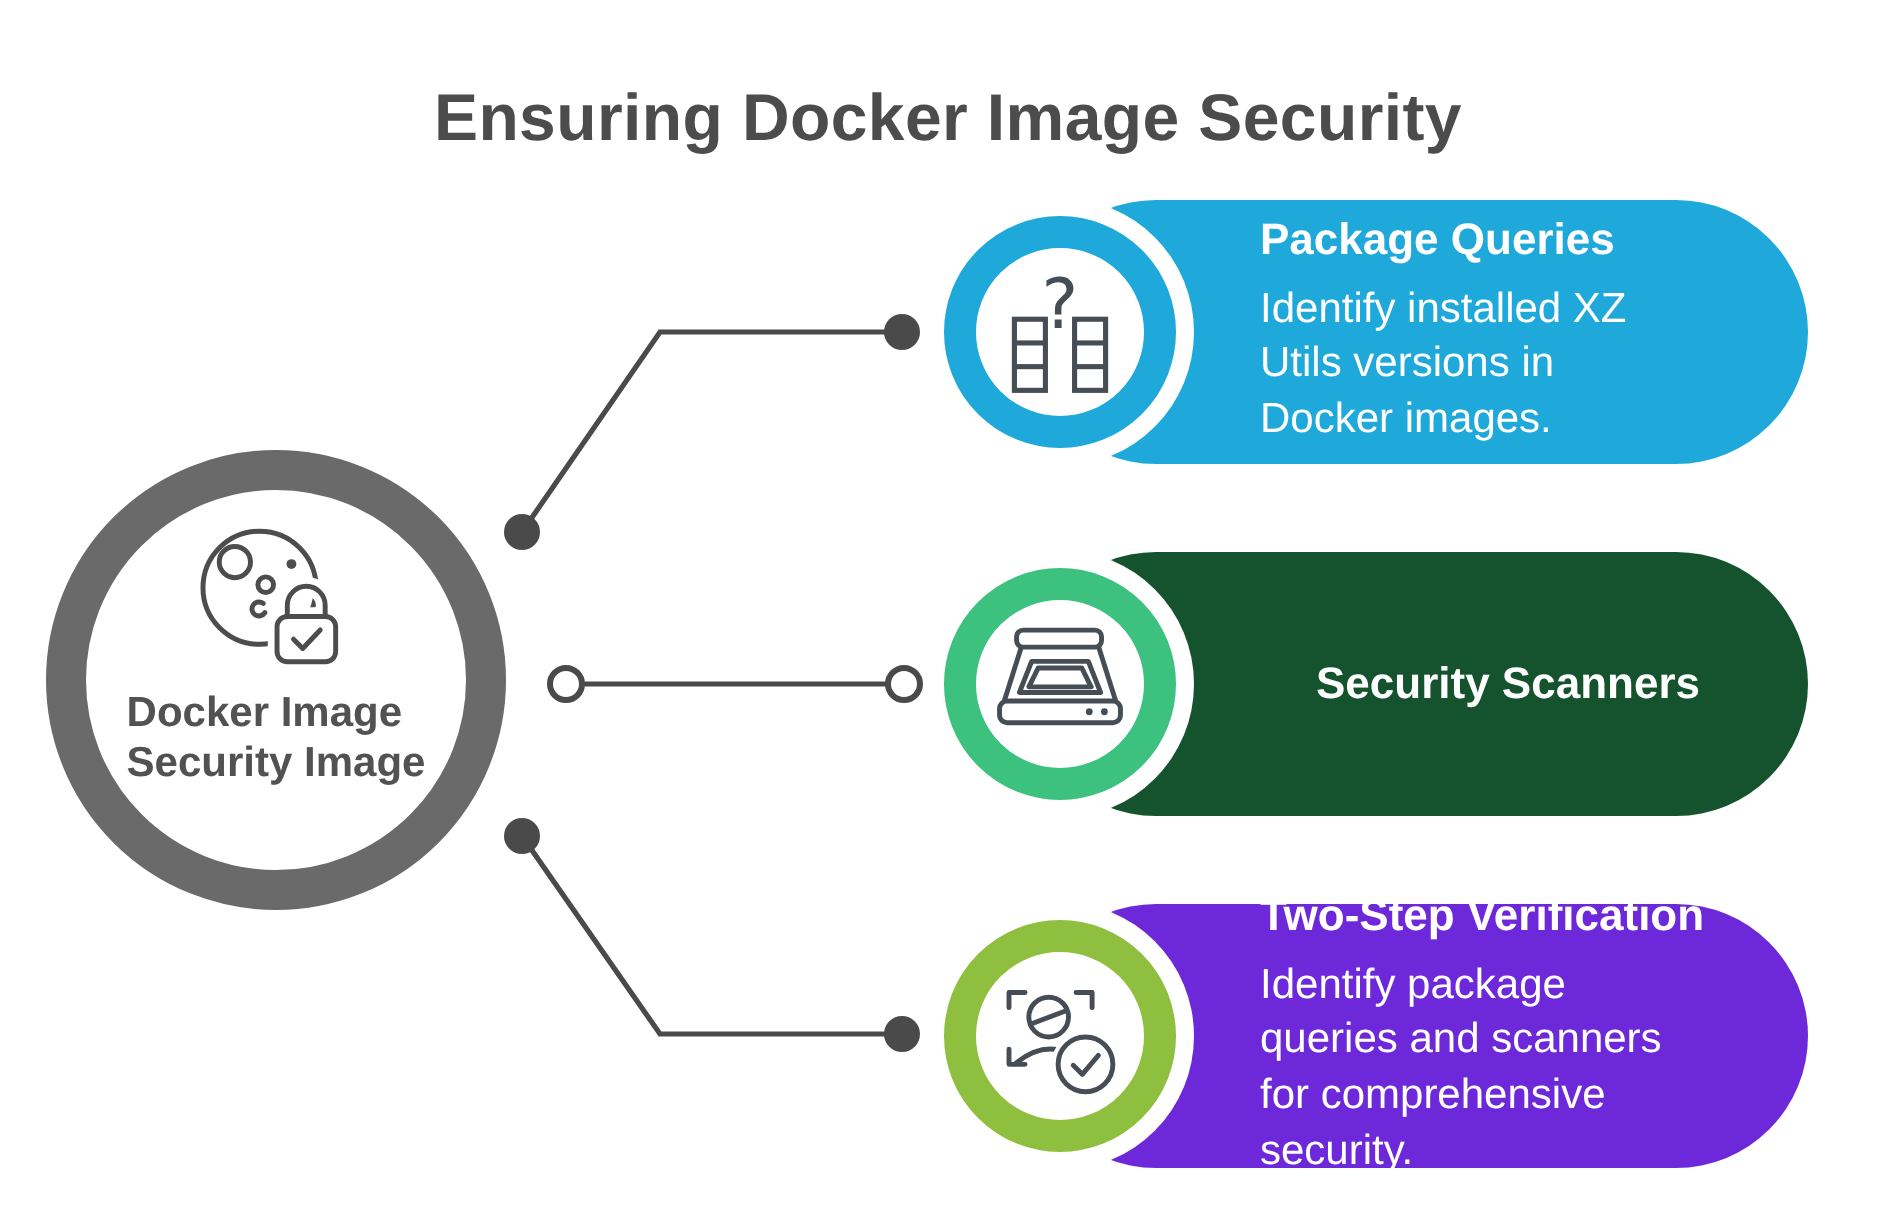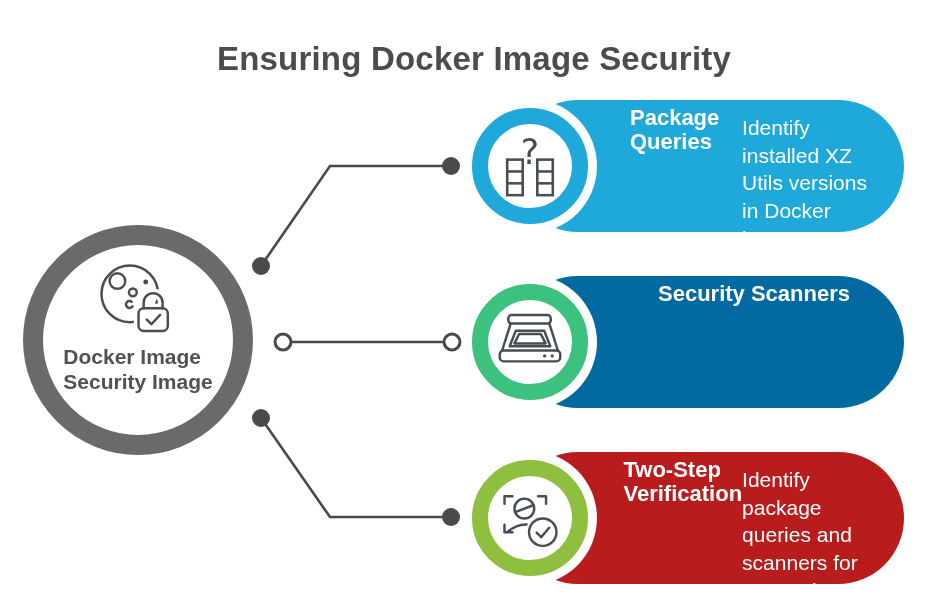--- a/index.html
+++ b/index.html
@@ -25,21 +25,21 @@
     padding-top:17px;
   }
   .hub-label{
     margin-top:11px;text-align:left;font-size:21px;font-weight:bold;
     color:#525252;line-height:1.18;
   }
   
   .card{
     position:absolute;left:512px;width:392px;height:132px;
     border-radius:66px;z-index:2;box-sizing:border-box;
-    display:flex;flex-direction:row;justify-content:center;
+    display:flex;flex-direction:column;justify-content:center;
     padding:6px 26px 6px 118px;color:#fff;
   }
   .card-title{font-size:22px;font-weight:bold;line-height:1.1;}
   .card-desc{margin-top:8px;font-size:21px;line-height:1.32;width:215px;}
   .card-1{top:100px;}
   .card-2{top:276px;}
   .card-3{top:452px;}
 
   
   .badge{
@@ -113,39 +113,39 @@
         <line x1="9" y1="42" x2="26" y2="42"></line>
         <line x1="9" y1="55" x2="26" y2="55"></line>
         <rect x="42" y="29" width="17" height="39"></rect>
         <line x1="42" y1="42" x2="59" y2="42"></line>
         <line x1="42" y1="55" x2="59" y2="55"></line>
       </g>
       <text x="34" y="34" font-size="38" text-anchor="middle" fill="#474d54" font-family="DejaVu Sans, sans-serif">?</text>
     </svg>
   </div>
 
-  <div class="card card-2" style="background-color: #0369a1;">
+  <div class="card card-2" style="background-color: #14532d; text-align: center;">
     <div class="card-title">Security Scanners</div>
   </div>
   <div class="badge badge-2" style="border-color: rgb(61, 193, 126);">
     <svg width="68" height="60" viewBox="0 0 72 62">
       <g fill="none" stroke="#474d54" stroke-width="2.6" stroke-linejoin="round">
         <rect x="13" y="2.5" width="45" height="9" rx="3.5"></rect>
         <path d="M6.5,40 L15.5,11.5"></path>
         <path d="M65.5,40 L56.5,11.5"></path>
         <path d="M14.5,35.5 L21,19 H51 L57.5,35.5 Z"></path>
         <path d="M19.5,32.5 L24.5,22.5 H47.5 L52.5,32.5 Z"></path>
         <rect x="4" y="40" width="64" height="11.5" rx="4"></rect>
       </g>
       <circle cx="51.5" cy="45.7" r="1.8" fill="#474d54"></circle>
       <circle cx="59.5" cy="45.7" r="1.8" fill="#474d54"></circle>
     </svg>
   </div>
 
-  <div class="card card-3" style="background-color: #b91c1c;">
+  <div class="card card-3" style="background-color: #6d28d9;">
     <div class="card-title">Two-Step Verification</div>
     <div class="card-desc">Identify package queries and scanners for comprehensive security.</div>
   </div>
   <div class="badge badge-3" style="border-color: rgb(142, 191, 63);">
     <svg width="68" height="64" viewBox="0 0 72 66">
       <g fill="none" stroke="#474d54" stroke-width="2.6" stroke-linecap="round" stroke-linejoin="round">
         <path d="M9,18 V10 H17.5"></path>
         <path d="M44.5,10 H53 V18"></path>
         <path d="M9,40 V48 H17.5"></path>
         <circle cx="30" cy="23" r="10.5"></circle>

